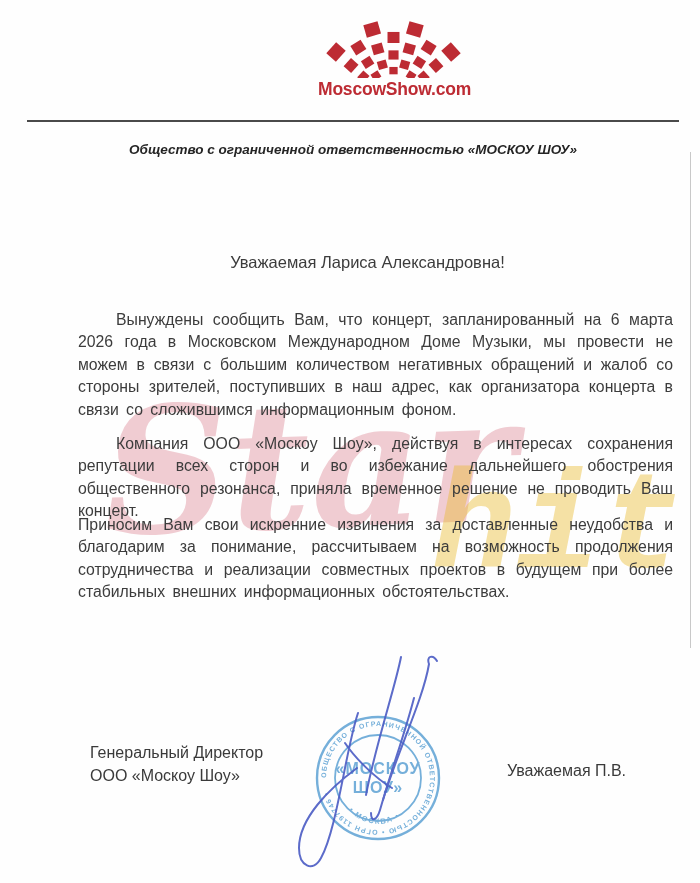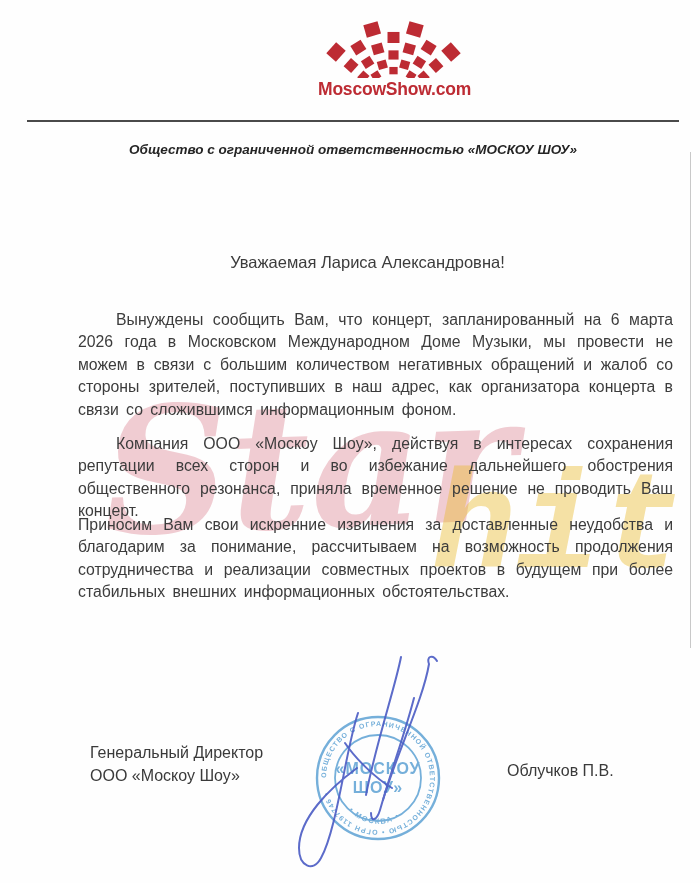--- a/index.html
+++ b/index.html
@@ -143,17 +143,17 @@
       <path d="M 134 70 C 125 105 112 140 100 182 C 97 192 91 195 91 185"></path>
       <path d="M 77 140 C 50 160 19 190 19 220 C 19 238 33 245 41 230 C 51 212 58 175 65 140 C 68 125 73 100 78 85"></path>
       <path d="M 65 115 C 75 130 95 150 112 160"></path>
     </g>
   </svg>
 
   <div class="signoff">
     <div>Генеральный Директор</div>
     <div>ООО «Москоу Шоу»</div>
   </div>
-  <div class="signoff-name">Облучков П.В.</div>
+  <div class="signoff-name">Уважаемая П.В.</div>
 
   <div class="scan-edge"></div>
 
 </div>
 
 </body></html>

